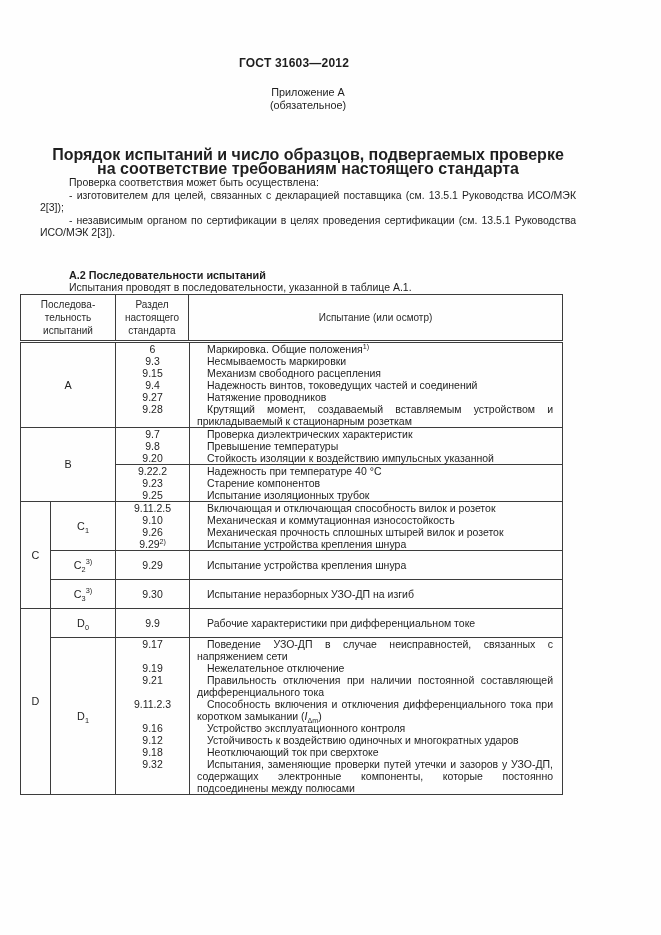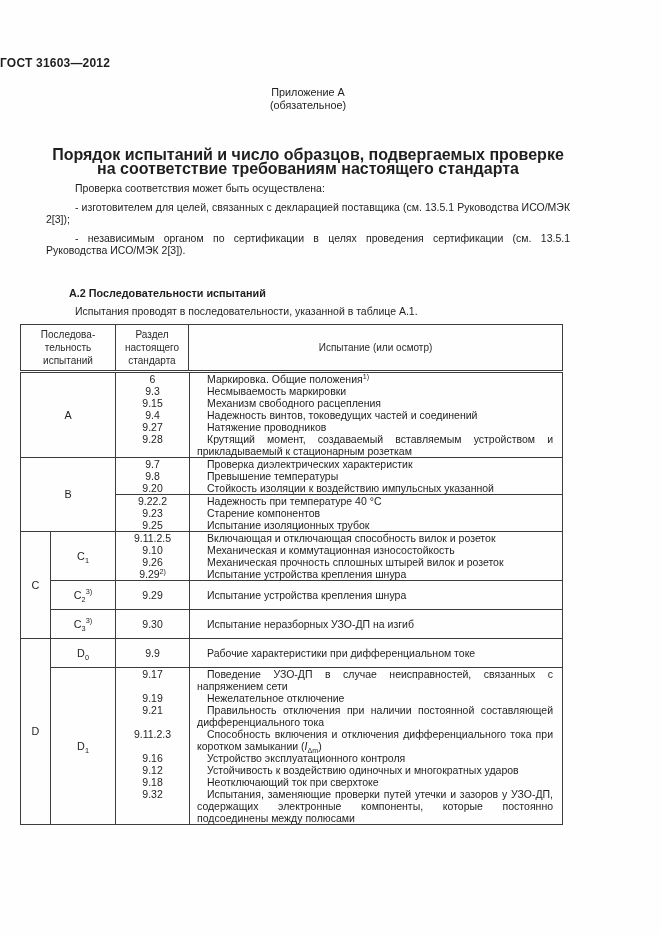--- a/index.html
+++ b/index.html
@@ -7,32 +7,32 @@
     position:relative;
     width:661px;height:935px;
     background:#fefefe;
     margin:0 auto;
     font-family:"Liberation Sans","DejaVu Sans",sans-serif;
     color:#1e1e1e;
     overflow:hidden;
   }
   .doc-number{
     margin:56px 73px 0 0;
-    text-align:left;
+    text-align:center;
     font-size:12px;font-weight:bold;
     letter-spacing:.2px;
   }
   .centered-block{width:536px;margin-left:40px;text-align:center;}
   .appendix{margin-top:16px;font-size:10.8px;line-height:13px;}
   .main-title{margin-top:36px;font-size:16px;font-weight:bold;line-height:14px;}
   .content{width:536px;margin-left:40px;font-size:10.5px;line-height:12.5px;}
   .sec-heading{font-weight:bold;font-size:10.8px;padding-left:29px;margin:0;}
   .h-a1{margin-top:25px;}
   .h-a2{margin-top:30px;}
-  .content p{margin:6px;text-align:justify;text-indent:29px;}
+  .content p{margin:0;text-align:justify;text-indent:29px;}
   .p-first{margin-top:9px;}
   .tbl-caption{margin:16px 0 4px 2px;font-size:10.5px;text-align:left;text-indent:0;}
   table.gost{
     margin-left:20px;
     border-collapse:collapse;
     table-layout:fixed;
     width:542px;
     font-size:10.5px;line-height:12px;
   }
   table.gost th, table.gost td{

